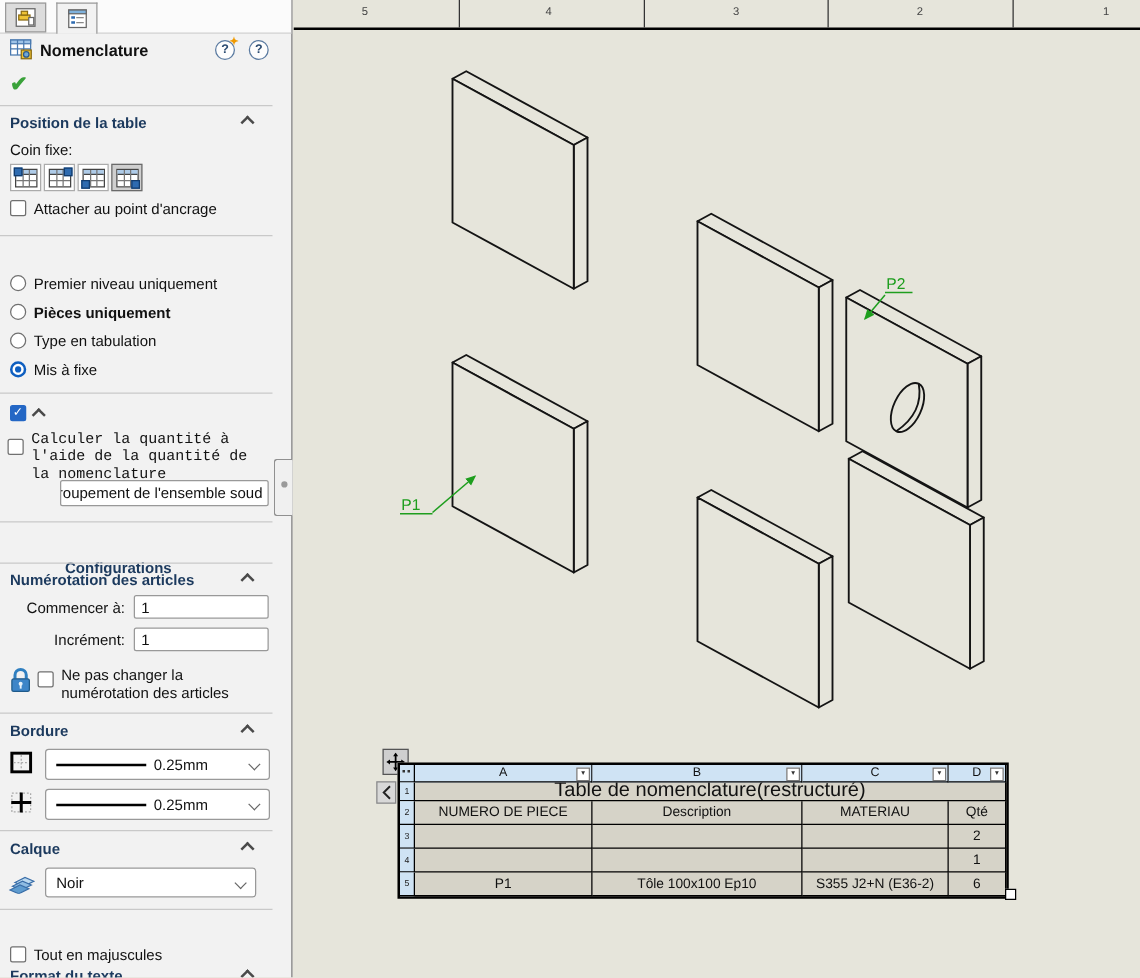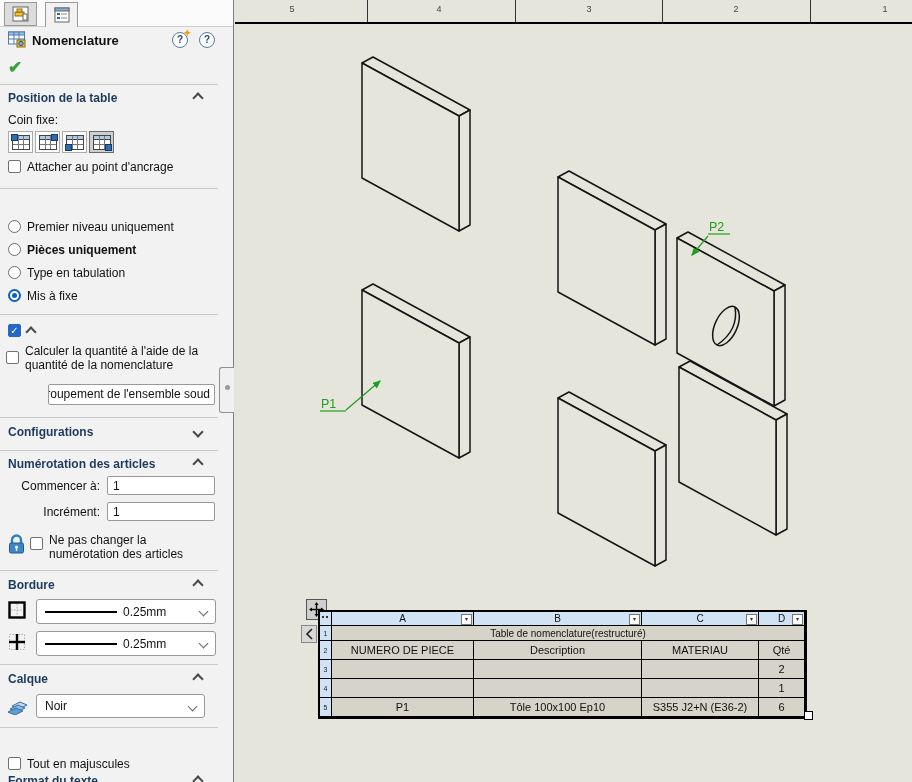--- a/index.html
+++ b/index.html
@@ -65,21 +65,21 @@
        grid-template-rows:14px 15px 19px 19px 19px 19px;
        border:2px solid #000;background:#d6d3c8;font-size:11px;}
   .bom .c{border-right:1px solid #000;border-bottom:1px solid #000;display:flex;
           align-items:center;justify-content:center;box-sizing:border-box;position:relative;
           overflow:hidden;white-space:nowrap;}
   .bom .blue{background:#cfe3f4;}
   .bom .letter{font-size:10px;}
   .bom .rn{font-size:7px;color:#222;}
   .hdd{position:absolute;right:1px;top:2px;width:9px;height:9px;background:#fff;
        border:1px solid #777;font-size:6px;line-height:8px;text-align:center;color:#333;}
-  .title-cell{grid-column:2 / span 4;font-size:10px;text-align:center;}
+  .title-cell{grid-column:2 / span 4;font-size:16px;text-align:center;}
   .movehandle{position:absolute;left:306px;top:599px;width:21px;height:21px;background:#cfcfcf;
        border:1px solid #555;box-sizing:border-box;display:flex;align-items:center;justify-content:center;}
   .chevtab{position:absolute;left:301px;top:625px;width:16px;height:18px;background:#d8d8d8;
        border:1px solid #888;box-sizing:border-box;display:flex;align-items:center;justify-content:center;}
   .resizebox{position:absolute;left:804px;top:711px;width:7px;height:7px;background:#fff;border:1px solid #000;}
   .dots{position:absolute;left:2px;top:4px;width:8px;display:flex;gap:2px;}
   .dots i{width:2px;height:2px;background:#333;}
   
   .split-tab{position:absolute;left:219px;top:367px;width:15px;height:46px;background:#f0f0f0;
        border:1px solid #909090;border-right:none;border-radius:3px 0 0 3px;box-sizing:border-box;}
@@ -199,28 +199,28 @@
   </div>
 
   <div class="sep" style="top:314px;"></div>
 
   <div class="abs rowflex" style="left:8px;top:324px;width:212px;">
     <span class="cb checked">✓</span>
     <span class="chev up" style="margin-top:4px;"></span>
   </div>
   <div class="abs rowflex" style="left:6px;top:344px;width:212px;">
     <span class="cb" style="margin-top:7px;"></span>
-    <span class="lab" style="width:186px;">Calculer la quantité à l'aide de la quantité de la nomenclature</span>
+    <span class="lab" style="width:186px;font-family:Liberation Mono, monospace;">Calculer la quantité à l'aide de la quantité de la nomenclature</span>
   </div>
   <div class="field abs" style="left:48px;top:384px;width:167px;height:21px;line-height:19px;padding:0 4px;
        direction:rtl;overflow:hidden;white-space:nowrap;">Groupement de l'ensemble soud</div>
 
   <div class="sep" style="top:417px;"></div>
 
-  <div class="sec-h" style="top:425px;">
+  <div class="sec-h" style="top:447px;margin-left:44px;">
     <span>Configurations</span>
     <span class="chev down sec-chev"></span>
   </div>
 
   <div class="sep" style="top:450px;"></div>
 
   <div class="sec-h" style="top:457px;">
     <span>Numérotation des articles</span>
     <span class="chev up sec-chev"></span>
   </div>

